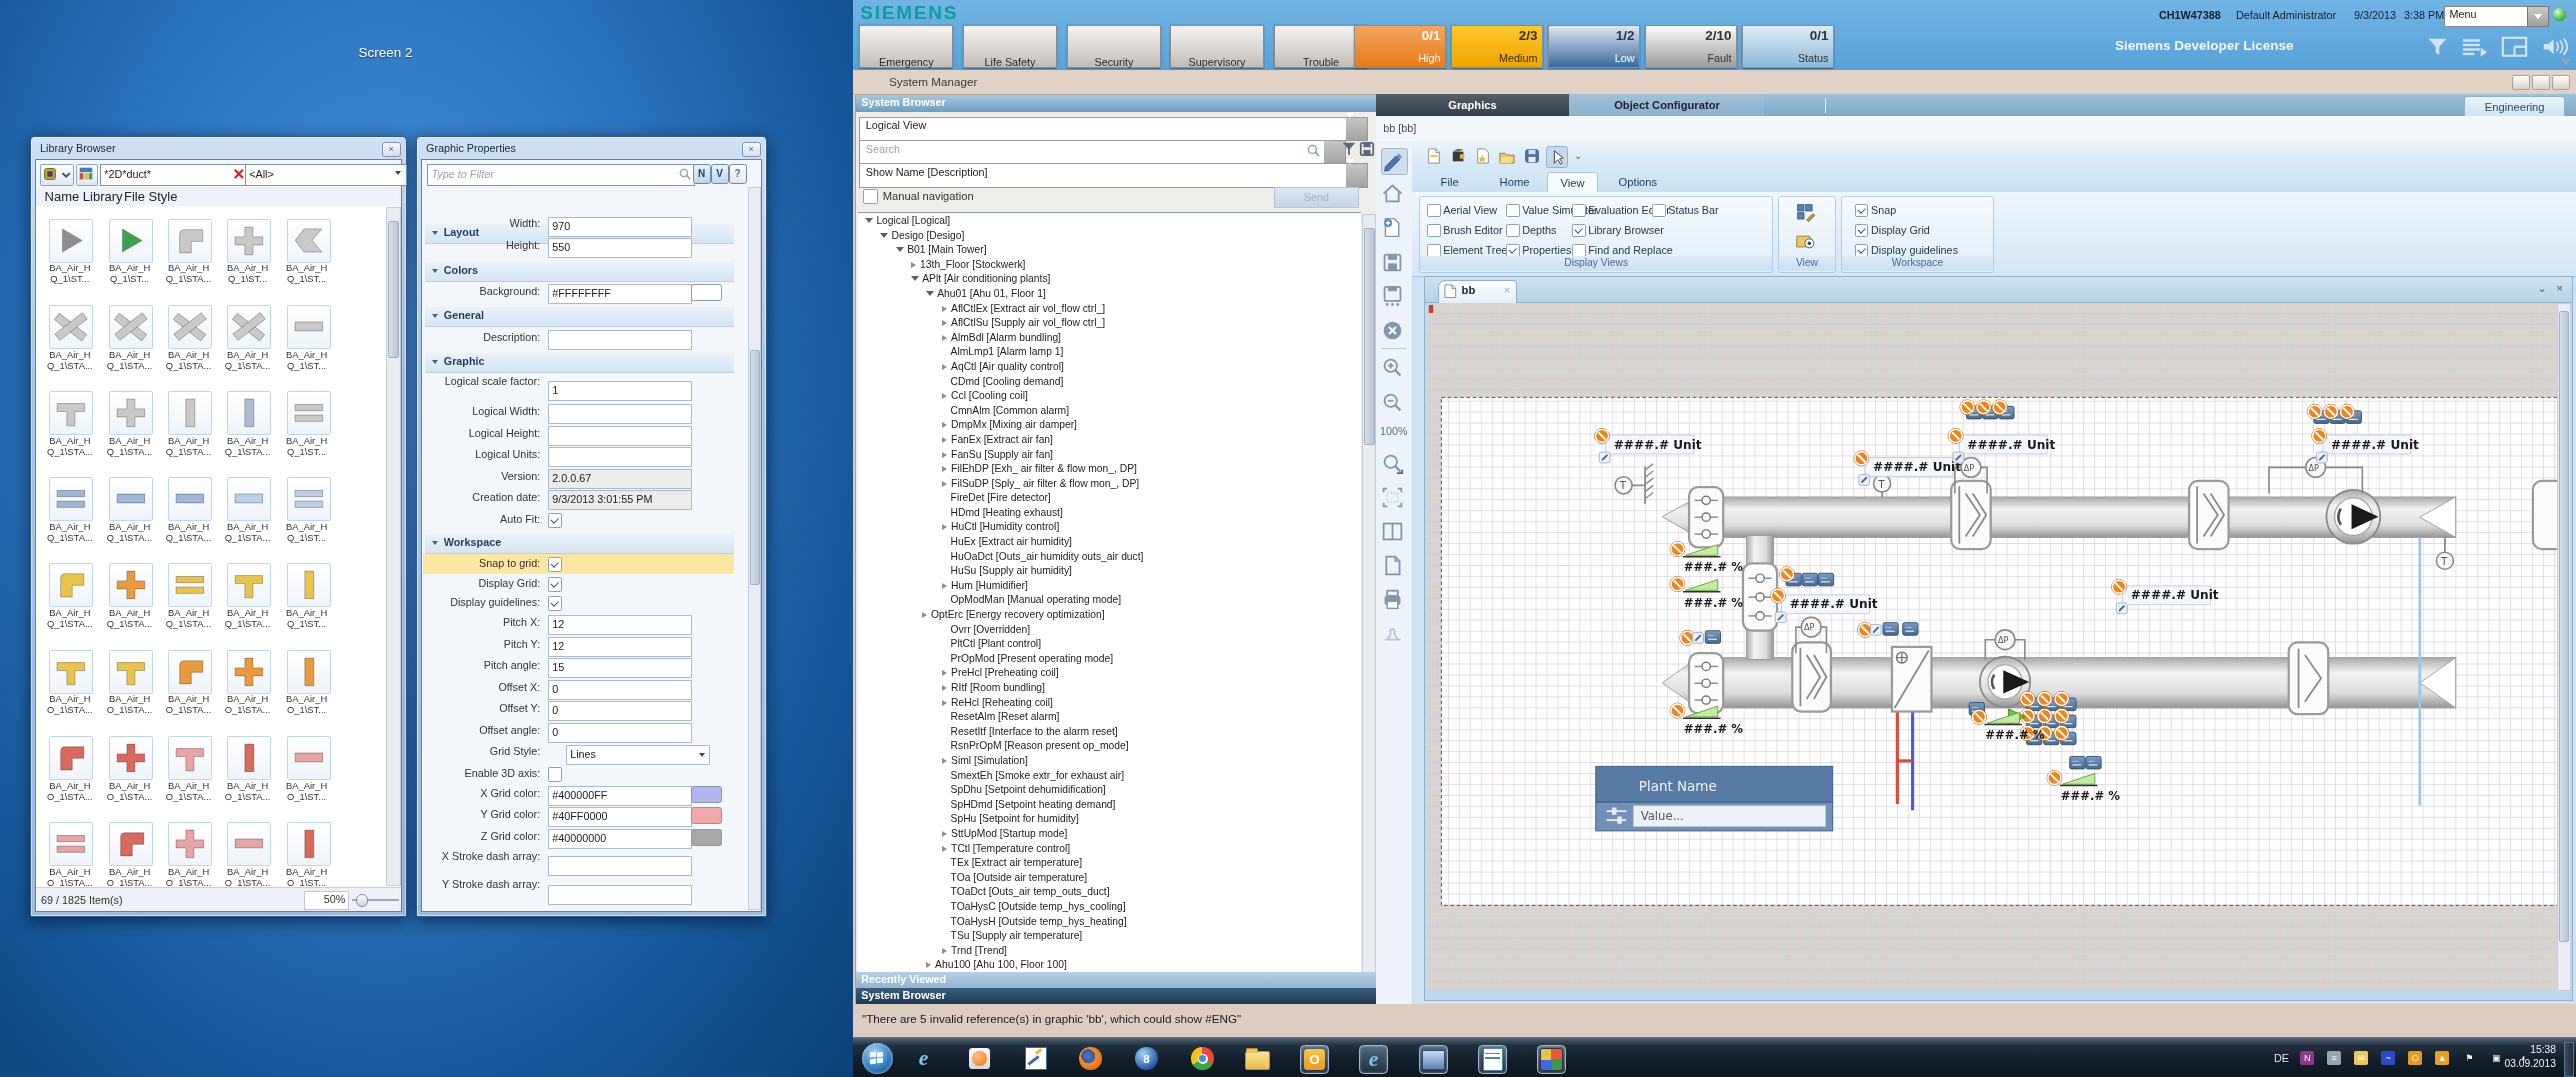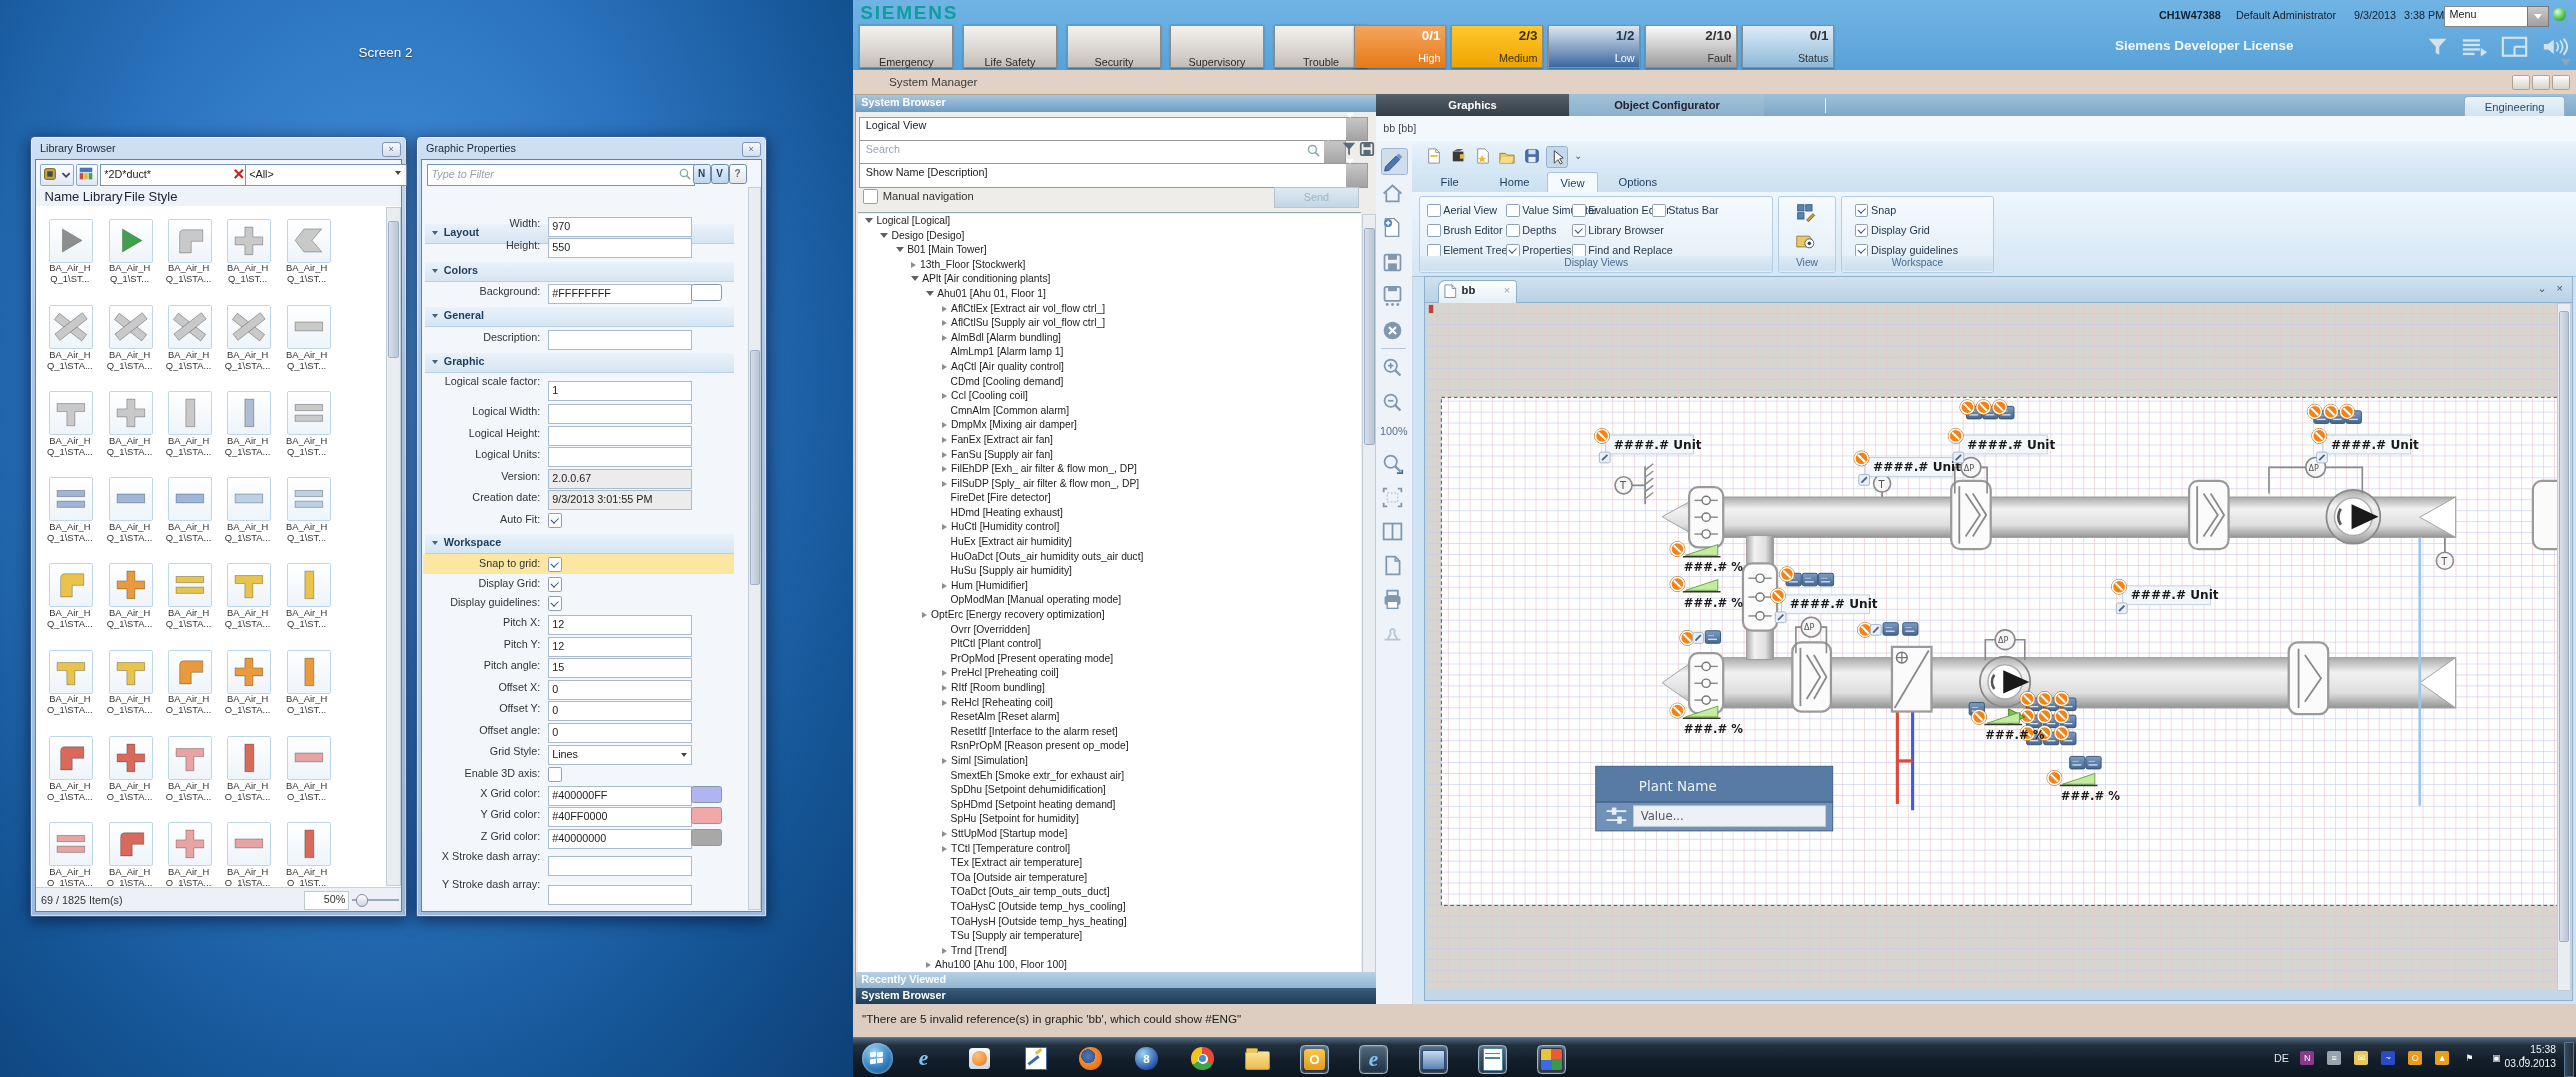--- a/index.html
+++ b/index.html
@@ -452,21 +452,21 @@
           <div class="gp-in" style="top: 450px; position: absolute;">12</div>
           <div class="gp-lbl" style="top: 473px; left: 3.6px; position: absolute;">Pitch angle:</div>
           <div class="gp-in" style="top: 471px; position: absolute;">15</div>
           <div class="gp-lbl" style="top: 495px; left: 3.6px; position: absolute;">Offset X:</div>
           <div class="gp-in" style="top: 493px; position: absolute;">0</div>
           <div class="gp-lbl" style="top: 516px; left: 3.6px; position: absolute;">Offset Y:</div>
           <div class="gp-in" style="top: 514px; position: absolute;">0</div>
           <div class="gp-lbl" style="top: 538px; left: 3.6px; position: absolute;">Offset angle:</div>
           <div class="gp-in" style="top: 536px; position: absolute;">0</div>
           <div class="gp-lbl" style="top: 559px; left: 3.6px; position: absolute;">Grid Style:</div>
-          <div class="gp-in" style="top: 558px; position: absolute;">Lines<span style="right: 3.6px; top: 6.3px; width: 0px; height: 0px; border-left: 3.6px solid transparent; border-right: 3.6px solid transparent; border-top: 4.5px solid rgb(68, 68, 68); position: absolute;"></span></div>
+          <div class="gp-in" style="top: 558px; position: absolute; margin-left: 18px;">Lines<span style="right: 3.6px; top: 6.3px; width: 0px; height: 0px; border-left: 3.6px solid transparent; border-right: 3.6px solid transparent; border-top: 4.5px solid rgb(68, 68, 68); position: absolute;"></span></div>
           <div class="gp-lbl" style="top: 581px; left: 3.6px; position: absolute;">Enable 3D axis:</div>
           <div class="cb" style="left: 126px; top: 580px; position: absolute;"></div>
           <div class="gp-lbl" style="top: 601px; left: 3.6px; position: absolute;">X Grid color:</div>
           <div class="gp-in" style="top: 599px; position: absolute;">#400000FF</div>
           <div class="gp-sw" style="top: 599px; background: rgb(176, 180, 240); position: absolute;"></div>
           <div class="gp-lbl" style="top: 622px; left: 3.6px; position: absolute;">Y Grid color:</div>
           <div class="gp-in" style="top: 620px; position: absolute;">#40FF0000</div>
           <div class="gp-sw" style="top: 620px; background: rgb(240, 168, 168); position: absolute;"></div>
           <div class="gp-lbl" style="top: 644px; left: 3.6px; position: absolute;">Z Grid color:</div>
           <div class="gp-in" style="top: 642px; position: absolute;">#40000000</div>

